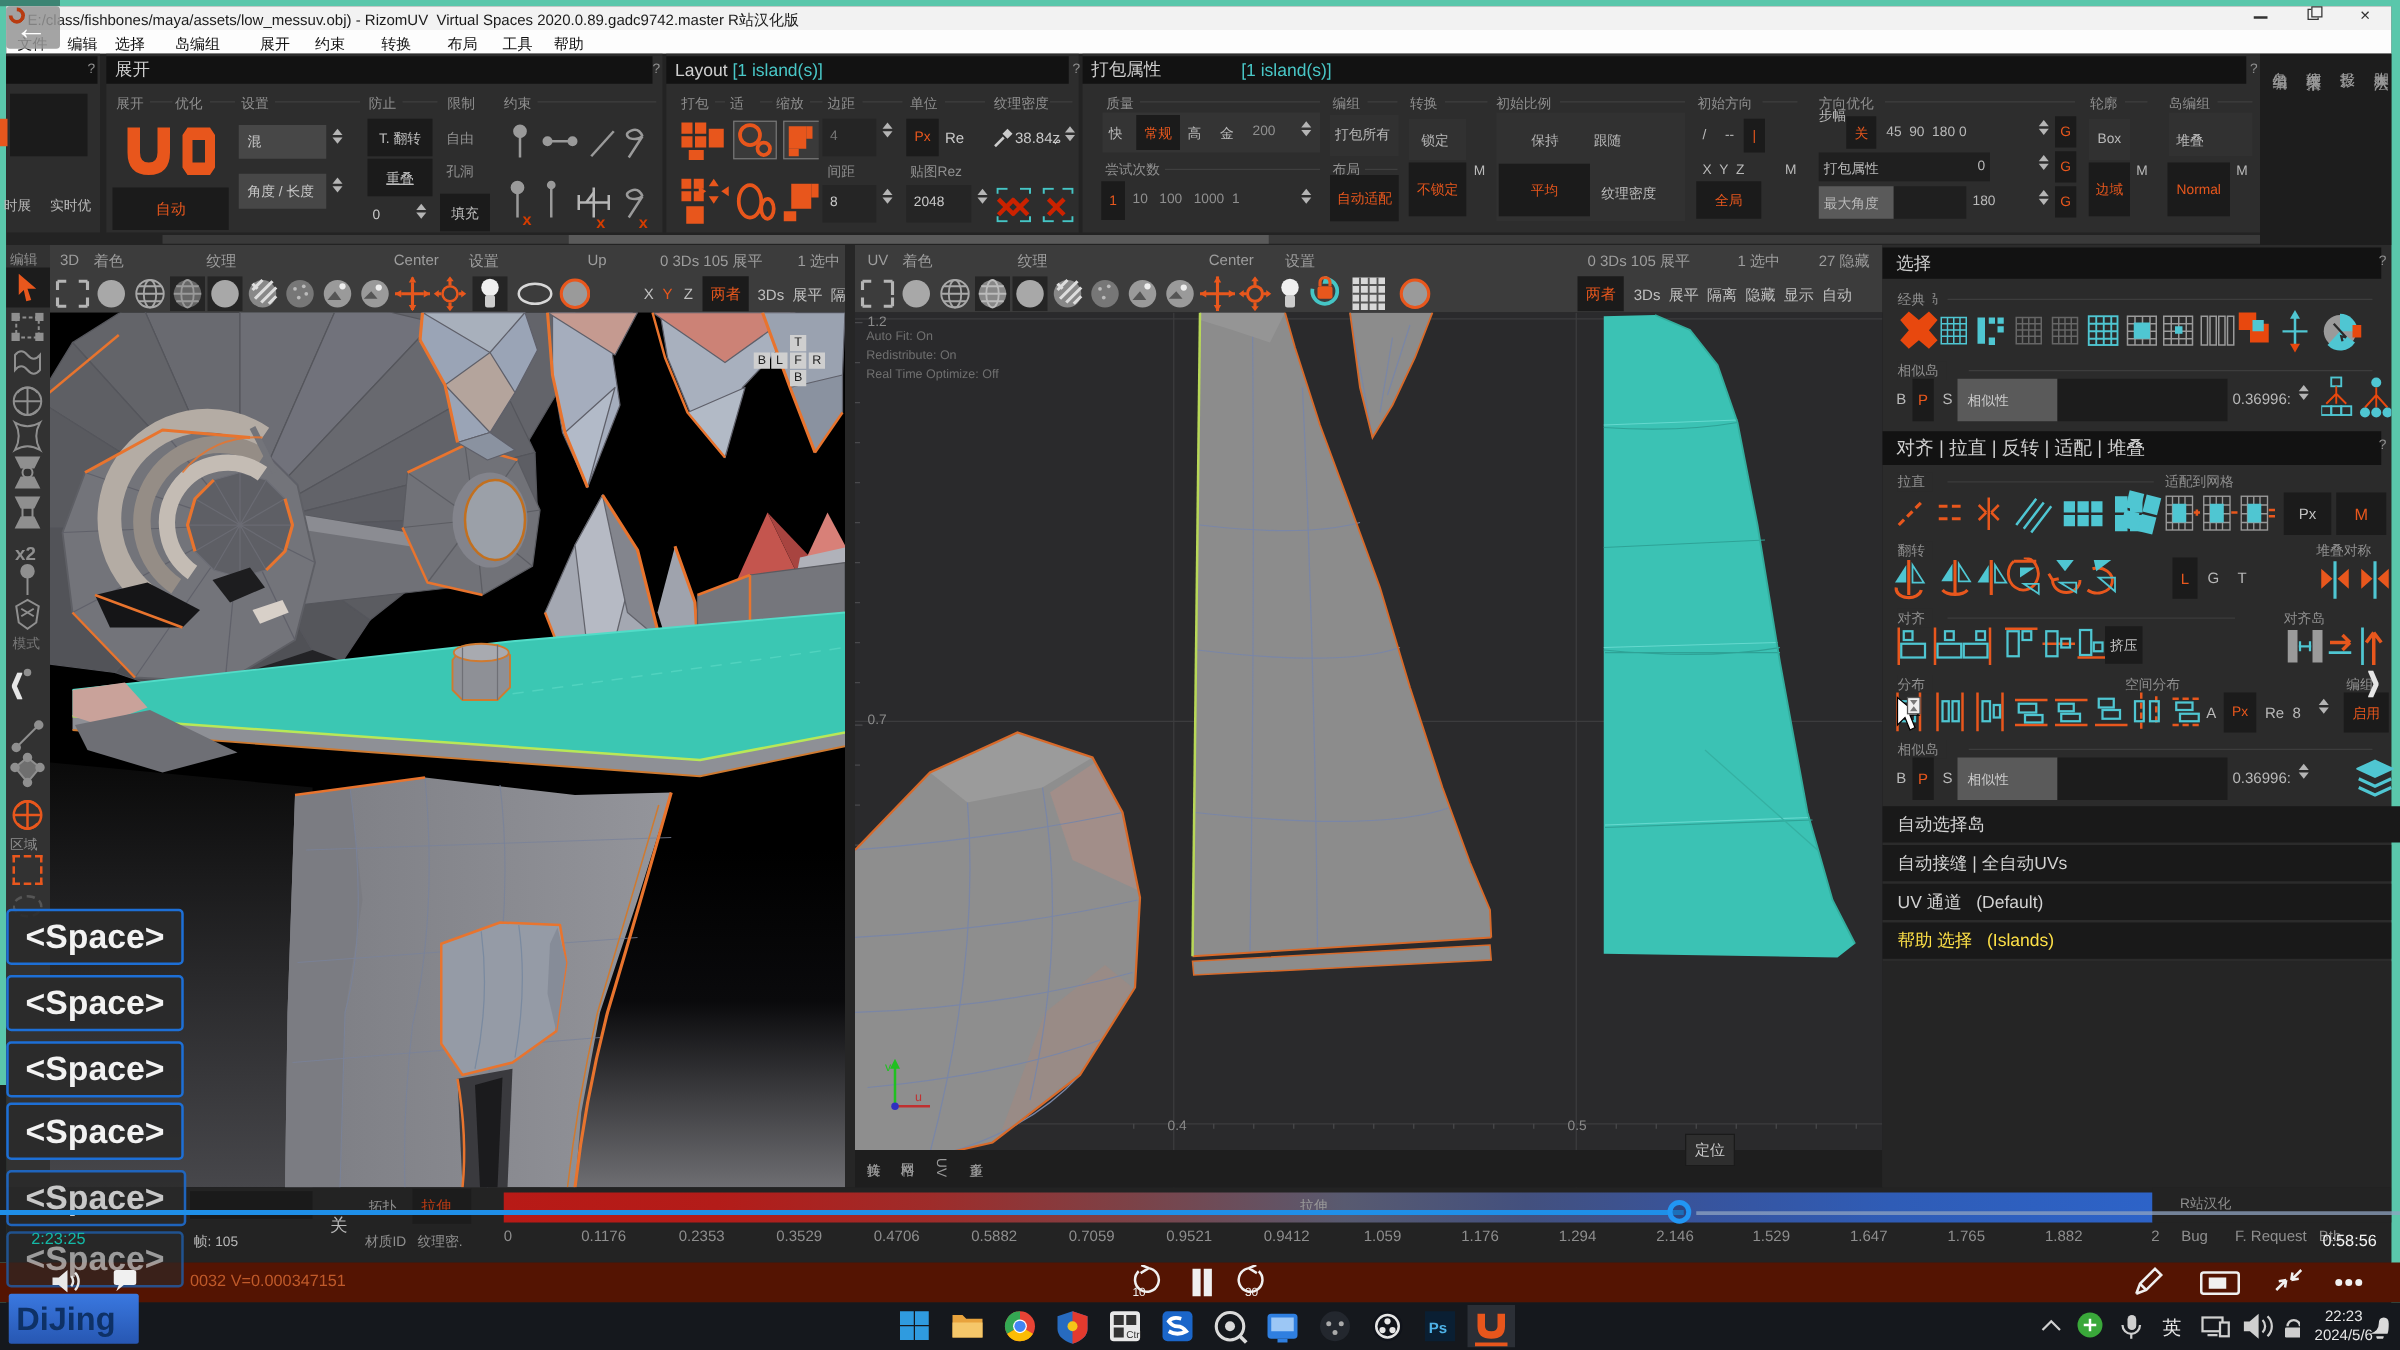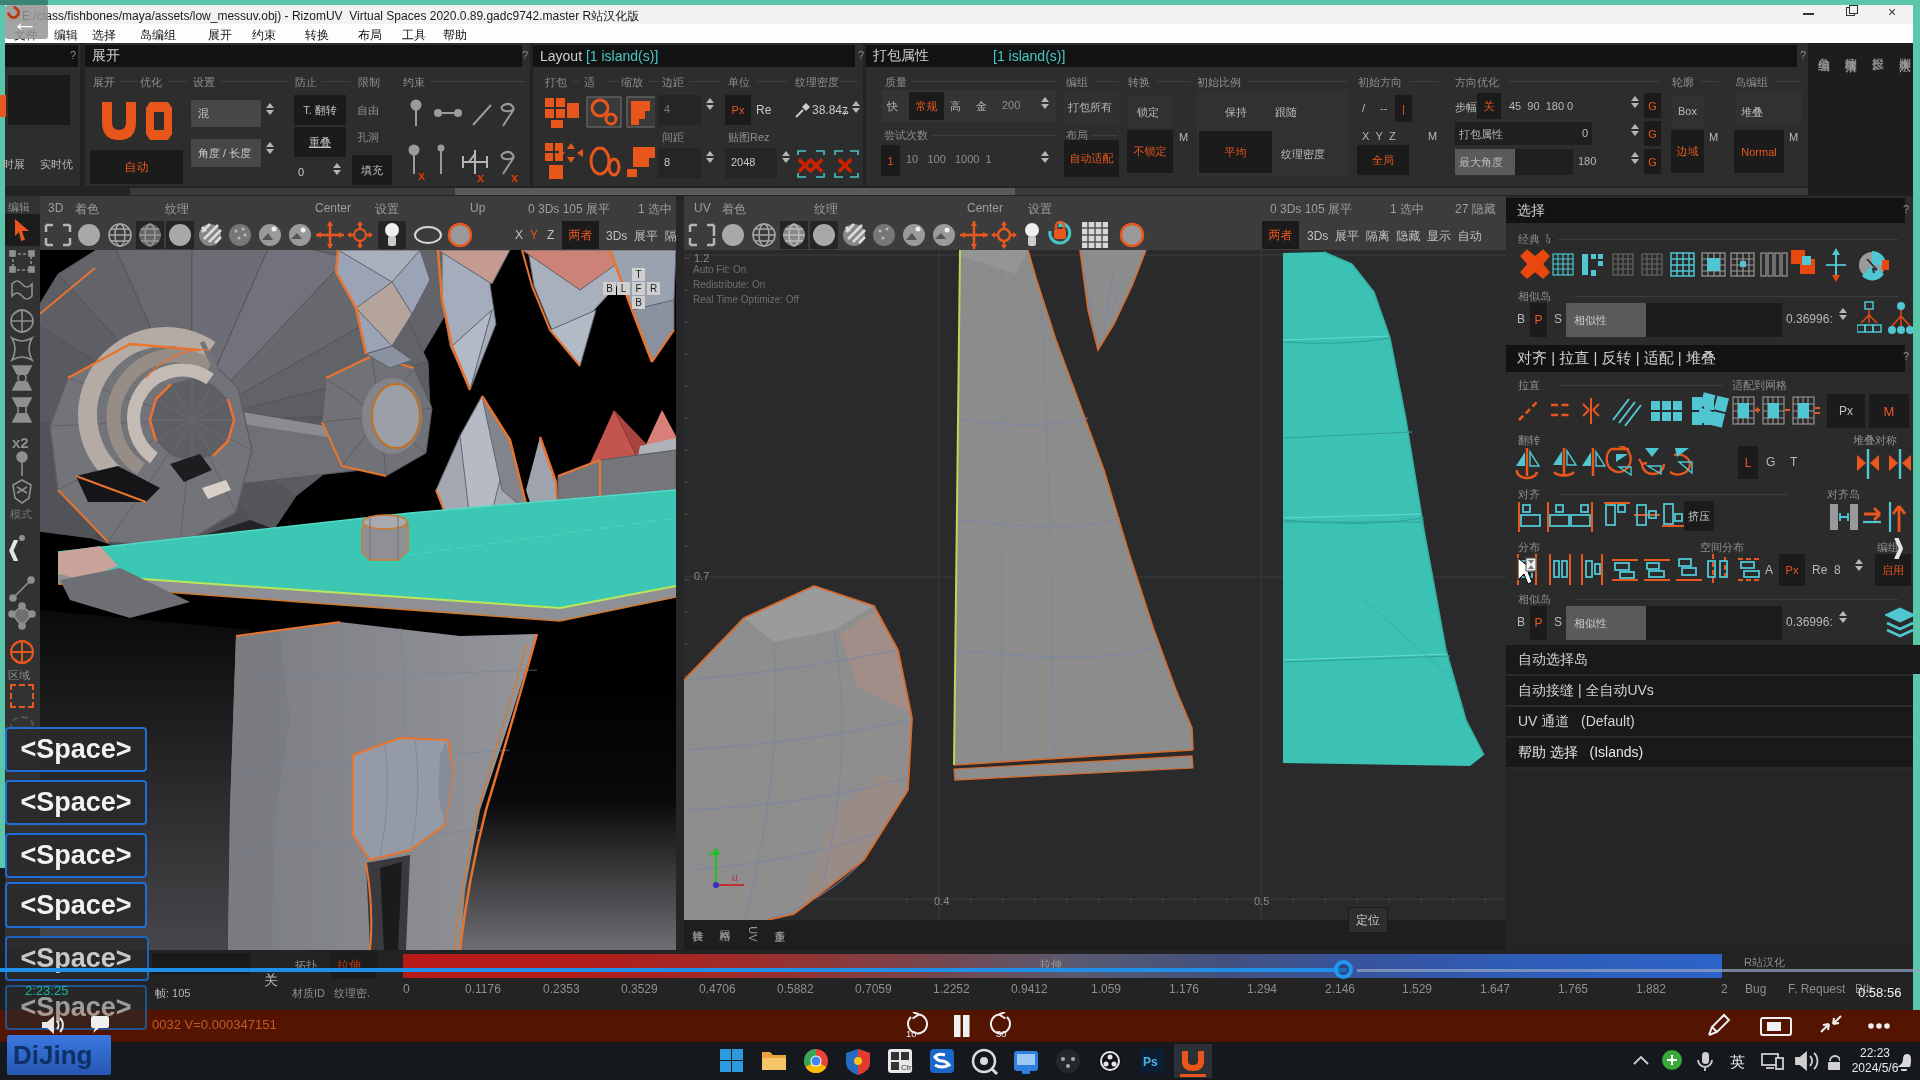--- a/index.html
+++ b/index.html
@@ -253,21 +253,21 @@
 <div class="abs txt" style="left:1380px;top:102px">--</div>
 <div class="abs btn" style="left:1395px;top:95px;width:17px;height:27px">
       <span class="org">|</span>
     </div>
 <div class="abs txt" style="left:1362px;top:130px">X&nbsp;&nbsp;Y&nbsp;&nbsp;Z</div>
 <div class="abs txt" style="left:1428px;top:130px">M</div>
 <div class="abs btn" style="left:1357px;top:145px;width:52px;height:30px">
       <span class="org">全局</span>
     </div>
 <div class="abs lbl" style="left:1455px;top:75px">方向优化</div>
-<div class="abs txt" style="left:1455px;top:100px">步幅</div>
+<div class="abs txt" style="left:1455px;top:85px">步幅</div>
 <div class="abs btn" style="left:1477px;top:93px;width:24px;height:26px">
       <span class="org">关</span>
     </div>
 <div class="abs txt" style="left:1509px;top:100px">45&nbsp;&nbsp;90&nbsp;&nbsp;180&nbsp;0</div>
 <div class="abs" style="left:1455px;top:122px;width:137px;height:23px;background:#1f1f1f"></div>
 <div class="abs txt" style="left:1459px;top:127px">打包属性</div>
 <div class="abs txt" style="left:1582px;top:127px">0</div>
 <div class="abs" style="left:1455px;top:149px;width:60px;height:26px;background:#5a5a5a"></div>
 <div class="abs" style="left:1515px;top:149px;width:58px;height:26px;background:#1f1f1f"></div>
 <div class="abs txt" style="left:1459px;top:155px">最大角度</div>
@@ -1090,21 +1090,21 @@
 <svg class="abs" style="left:1885px;top:607px" width="30" height="32" viewBox="0 0 30 32">
         <g stroke="#4fc6d2" stroke-width="2.5" fill="none">
           <path d="M2 8 l13 -6 13 6 -13 6 z" fill="#4fc6d2"></path>
           <path d="M2 16 l13 6 13 -6"></path>
           <path d="M2 23 l13 6 13 -6"></path>
         </g>
       </svg>
 <div class="abs" style="left:1506px;top:645px;width:460px;height:29px;background:#191919;color:#d2d2d2;font-size:14px;padding:6px 0 0 12px">自动选择岛</div>
 <div class="abs" style="left:1506px;top:676px;width:407px;height:29px;background:#191919;color:#d2d2d2;font-size:14px;padding:6px 0 0 12px">自动接缝 | 全自动UVs</div>
 <div class="abs" style="left:1506px;top:707px;width:407px;height:29px;background:#191919;color:#d2d2d2;font-size:14px;padding:6px 0 0 12px">UV 通道&nbsp;&nbsp;&nbsp;(Default)</div>
-<div class="abs" style="left:1506px;top:738px;width:407px;height:29px;background:#191919;color:#e5e5e5;font-size:14px;padding:6px 0 0 12px">帮助 选择&nbsp;&nbsp;&nbsp;(Islands)</div>
+<div class="abs" style="left:1506px;top:738px;width:407px;height:29px;background:#191919;color:#fde047;font-size:14px;padding:6px 0 0 12px">帮助 选择&nbsp;&nbsp;&nbsp;(Islands)</div>
 <div class="abs" style="left:1506px;top:769px;width:407px;height:181px;background:#252525"></div>
 <div class="abs" style="left:1893px;top:525px;color:#e5e5e5;font-size:34px;font-weight:bold;transform:scaleY(1.6)">›</div>
 <svg class="abs" style="left:1516px;top:556px" width="22" height="30">
         <path d="M2 2 L2 24 L8 18 L12 28 L16 26 L12 16 L19 16 Z" fill="#fff" stroke="#000" stroke-width="1"></path>
         <rect x="10" y="2" width="10" height="13" fill="#eee" stroke="#555"></rect>
         <path d="M12 4 h6 l-3 4 z M12 13 l3 -4 3 4 z" fill="#777"></path>
       </svg>
 </div>
 </div>
 
@@ -1125,21 +1125,21 @@
 <div class="abs lbl" style="left:1744px;top:955px">R站汉化</div>
 <div class="abs" style="left:0px;top:983px;width:390px;height:2px;"></div>
 <div class="abs" style="left:403px;top:982px;width:1510px;height:18px;color:#8e8e8e;font-size:12px">
 <span class="abs" style="left:0px">0</span>
       <span class="abs" style="left:62px">0.1176</span>
       <span class="abs" style="left:140px">0.2353</span>
       <span class="abs" style="left:218px">0.3529</span>
       <span class="abs" style="left:296px">0.4706</span>
       <span class="abs" style="left:374px">0.5882</span>
       <span class="abs" style="left:452px">0.7059</span>
-      <span class="abs" style="left:530px">1.2252</span>
+      <span class="abs" style="left:530px">0.9521</span>
       <span class="abs" style="left:608px">0.9412</span>
       <span class="abs" style="left:688px">1.059</span>
       <span class="abs" style="left:766px">1.176</span>
       <span class="abs" style="left:844px">1.294</span>
       <span class="abs" style="left:922px">2.146</span>
       <span class="abs" style="left:999px">1.529</span>
       <span class="abs" style="left:1077px">1.647</span>
       <span class="abs" style="left:1155px">1.765</span>
       <span class="abs" style="left:1233px">1.882</span>
       <span class="abs" style="left:1318px">2</span>

